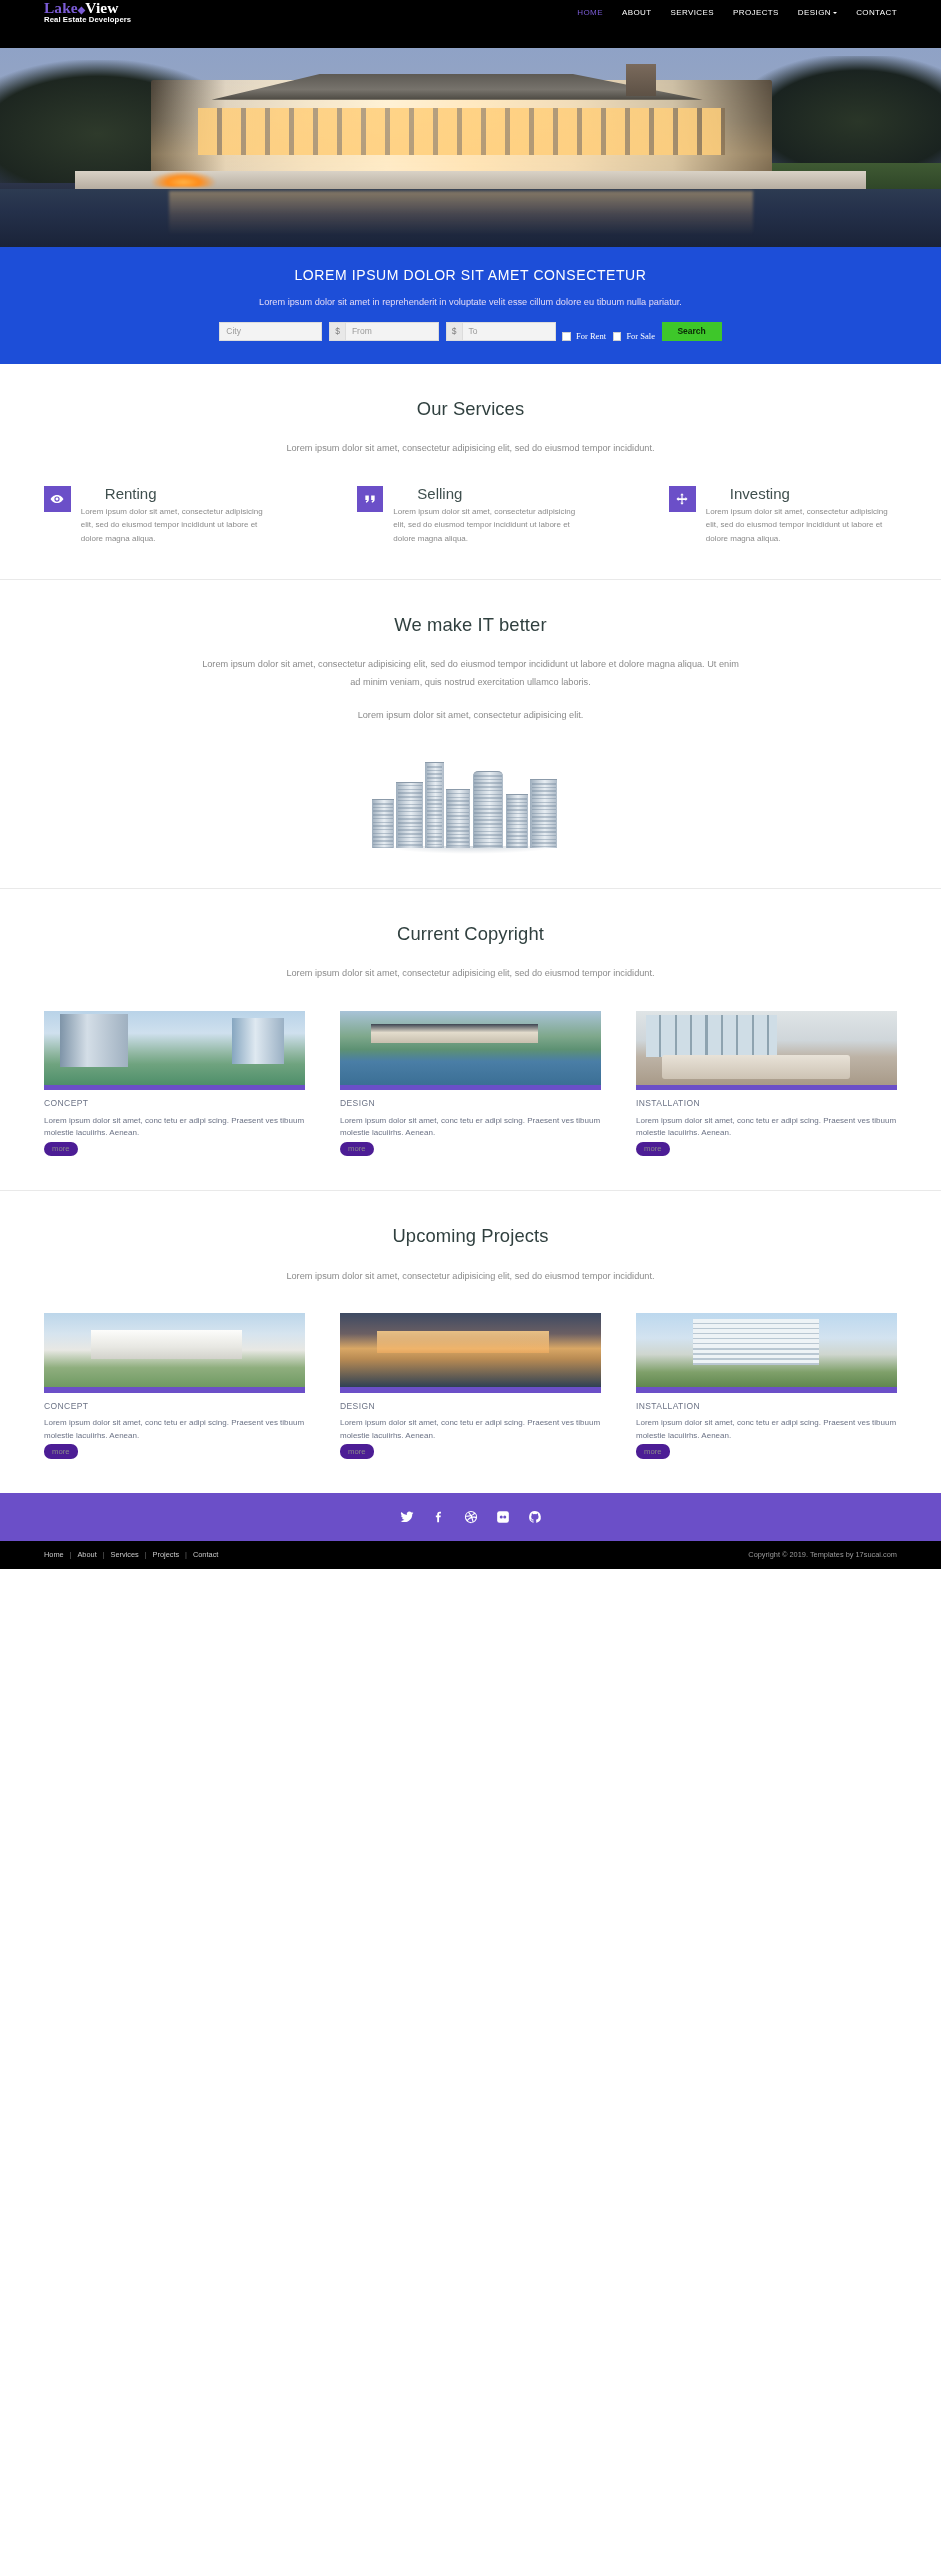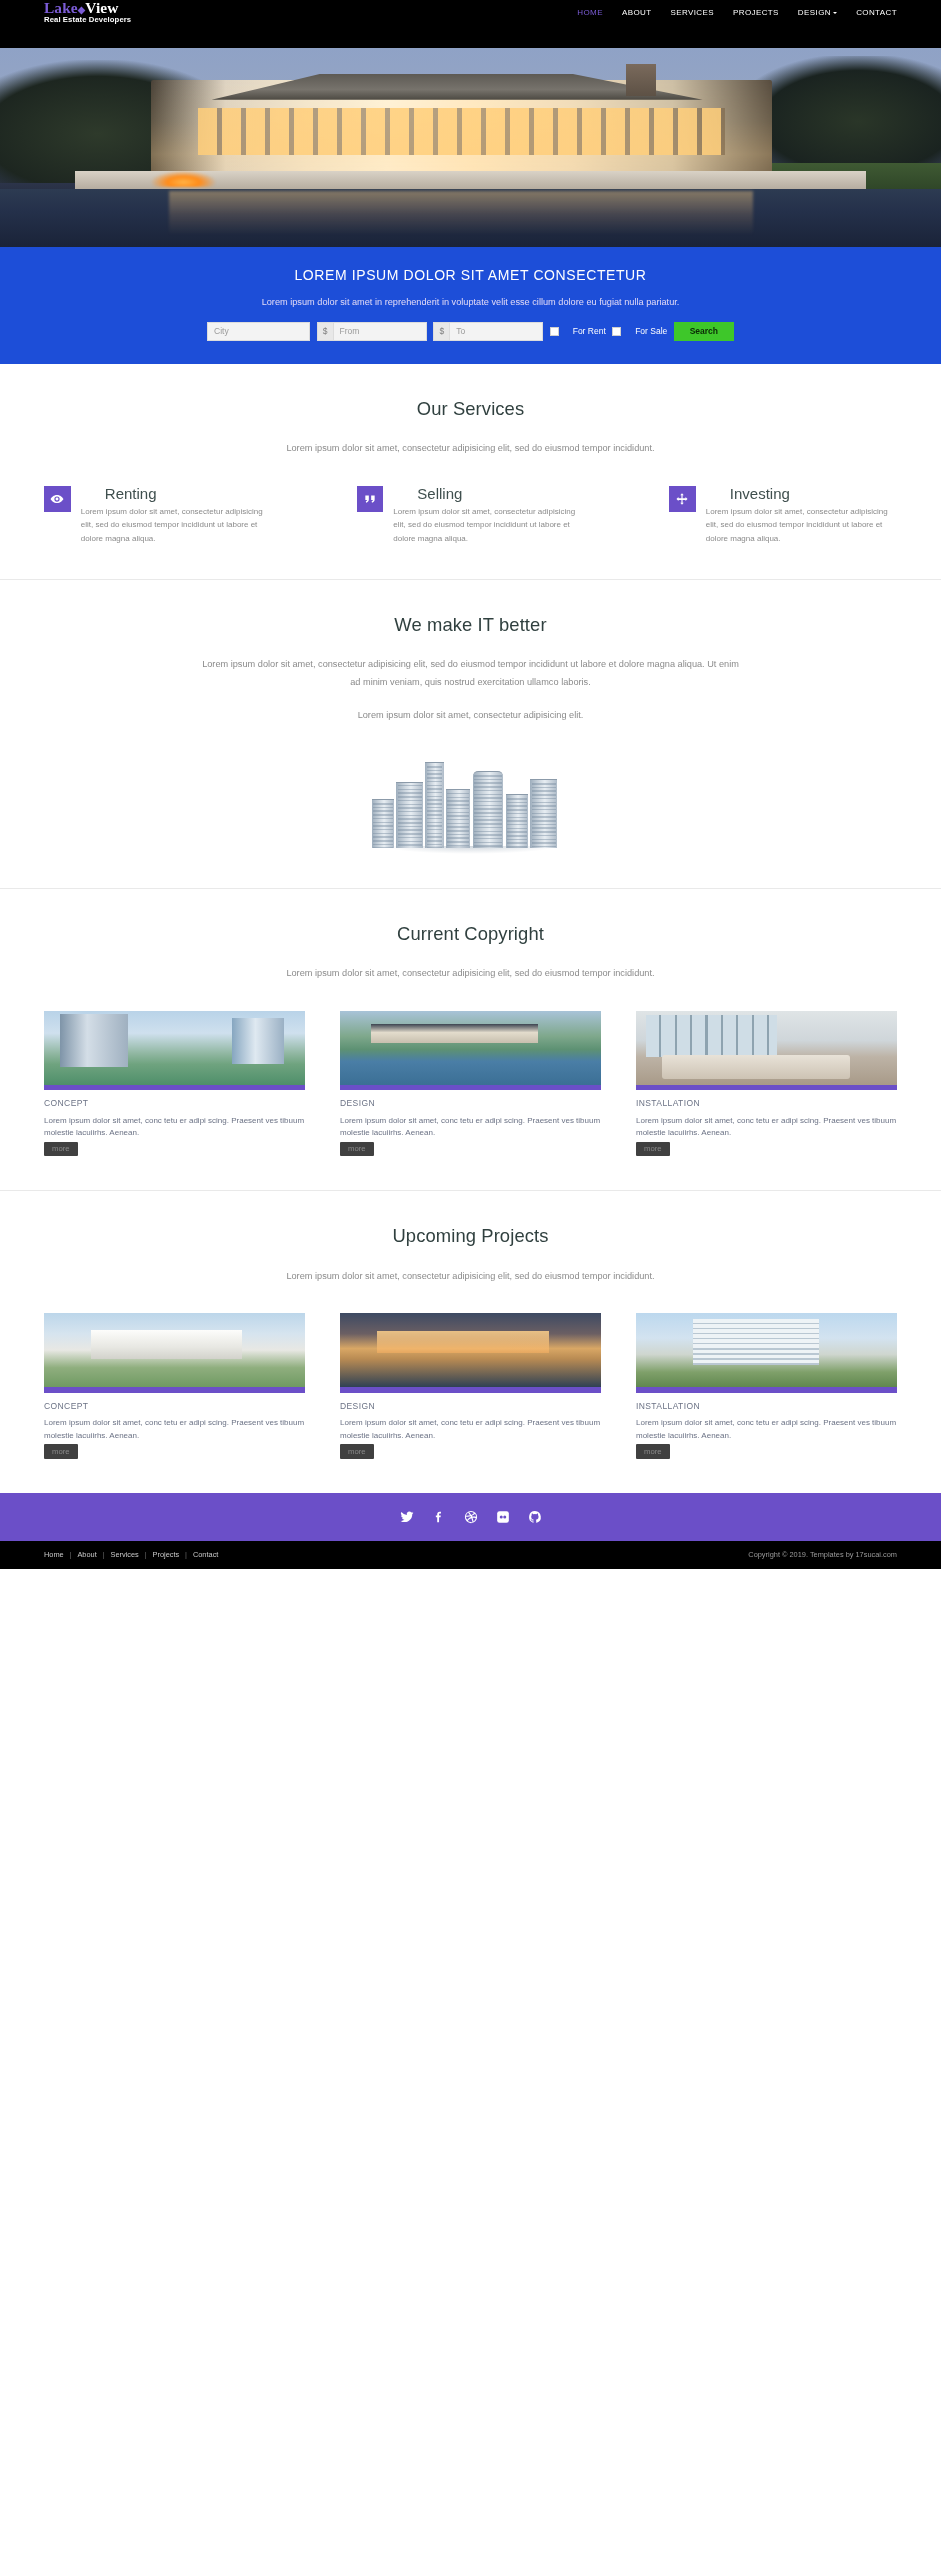--- a/index.html
+++ b/index.html
@@ -130,21 +130,21 @@
     font-family: "Liberation Sans", sans-serif;
   }
   .field.city { width: 103px; }
   .field.from, .field.to { width: 94px; }
   .grp { display: flex; }
   .dollar {
     background: #e8e8e8; border: 0.7px solid #dcdcdc; border-right: none;
     width: 16px; height: 19px; display: flex; align-items: center;
     justify-content: center; font-size: 8.5px; color: #7d7d7d;
   }
-  .chk { display: flex; align-items: center; gap: 14px; color: #fff; font-size: 8.5px; }
+  .chk { display: flex; align-items: flex-end; gap: 5px; color: #fff; font-size: 8.5px; font-family: Liberation Serif, serif; }
   .chk .box {
     width: 8.8px; height: 8.8px; background: #fff; border: 0.7px solid #cfcfcf;
     display: inline-block;
   }
   .btn-search {
     background: #3ec72a; color: #0a2b06; border: none; height: 19px;
     width: 60px; font-size: 8.5px; font-weight: bold; cursor: pointer;
     font-family: "Liberation Sans", sans-serif;
   }
 
@@ -201,23 +201,23 @@
   }
   .card { width: 261px; }
   .card-img { width: 100%; height: 74px; position: relative; overflow: hidden; }
   .card-bar { height: 5.1px; background: #6b4fc8; }
   .card h4 {
     font-size: 8.5px; font-weight: normal; color: #6b7285;
     letter-spacing: 0.4px; margin: 8px 0 6.6px;
   }
   .card p { font-size: 8px; color: #6b7285; line-height: 1.62; }
   .btn-more {
-    display: inline-block; margin-top: 0; background: #404040;
+    display: inline-block; margin-top: 0; background: #4c1d95;
     color: #8a8a8a; font-size: 7.7px; padding: 2.9px 8px;
-    border: none; border-radius: 1px; cursor: pointer;
+    border: none; border-radius: 7px; cursor: pointer;
     font-family: "Liberation Sans", sans-serif;
   }
   
   .art-a { background: linear-gradient(180deg,#b9d3e8 0%,#cfe0ee 30%,#8fb6a0 58%,#6fa37f 72%,#4e8f6a 100%); }
   .art-a::before {
     content:""; position:absolute; left:6%; top:4%; width:26%; height:72%;
     background: linear-gradient(90deg,#7e94a8,#d4dee7 40%,#9fb0c0);
   }
   .art-a::after {
     content:""; position:absolute; right:8%; top:10%; width:20%; height:62%;
@@ -309,21 +309,21 @@
   <div class="chimney"></div>
   <div class="windows"></div>
   <div class="terrace"></div>
   <div class="fire"></div>
   <div class="pool"></div>
   <div class="pool-reflect"></div>
 </div>
 
 <div class="banner">
   <h2>LOREM IPSUM DOLOR SIT AMET CONSECTETUR</h2>
-  <p>Lorem ipsum dolor sit amet in reprehenderit in voluptate velit esse cillum dolore eu fugiat nulla pariatur.</p>
+  <p>Lorem ipsum dolor sit amet in reprehenderit in voluptate velit esse cillum dolore eu tibuum nulla pariatur.</p>
   <div class="searchbar">
     <div class="field city">City</div>
     <div class="grp">
       <div class="dollar">$</div>
       <div class="field from">From</div>
     </div>
     <div class="grp">
       <div class="dollar">$</div>
       <div class="field to">To</div>
     </div>

